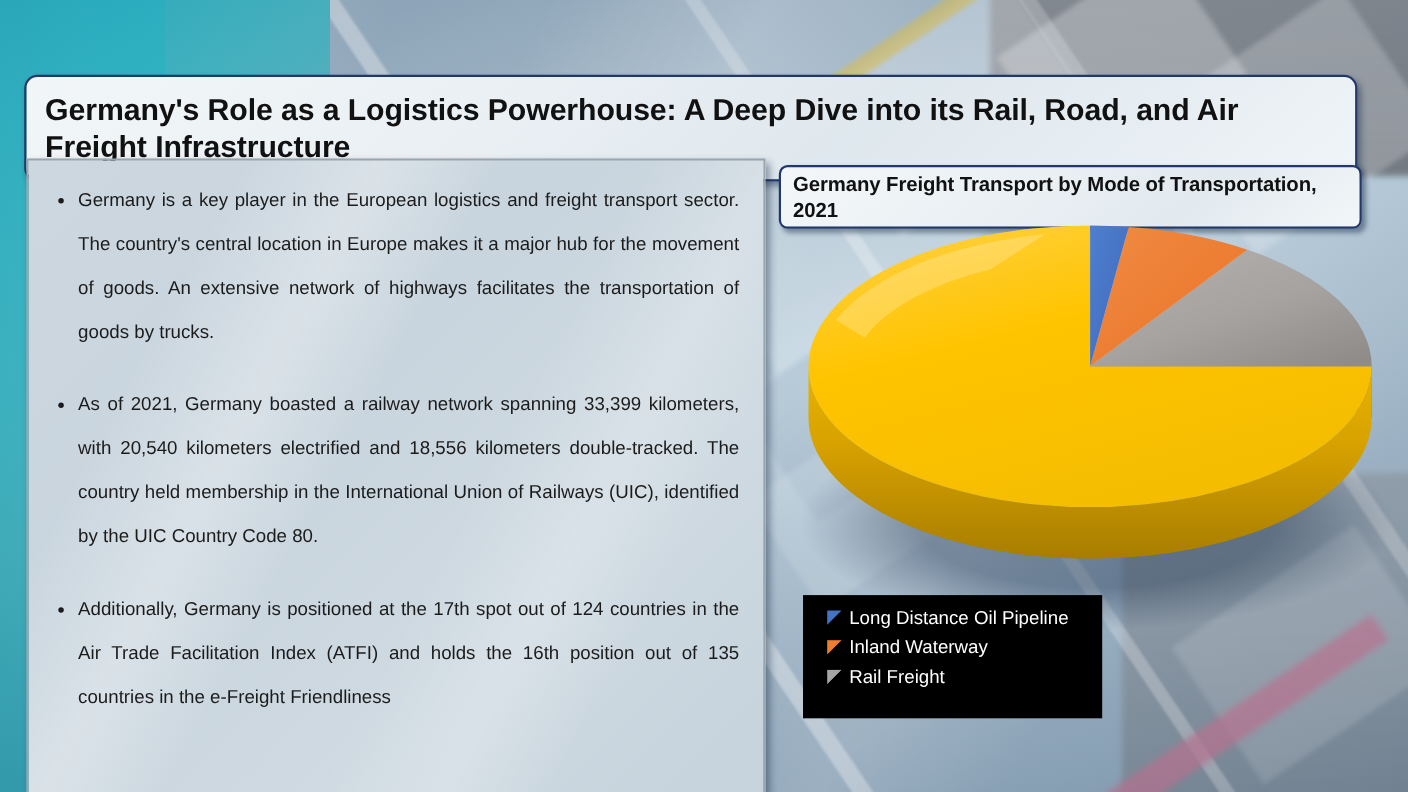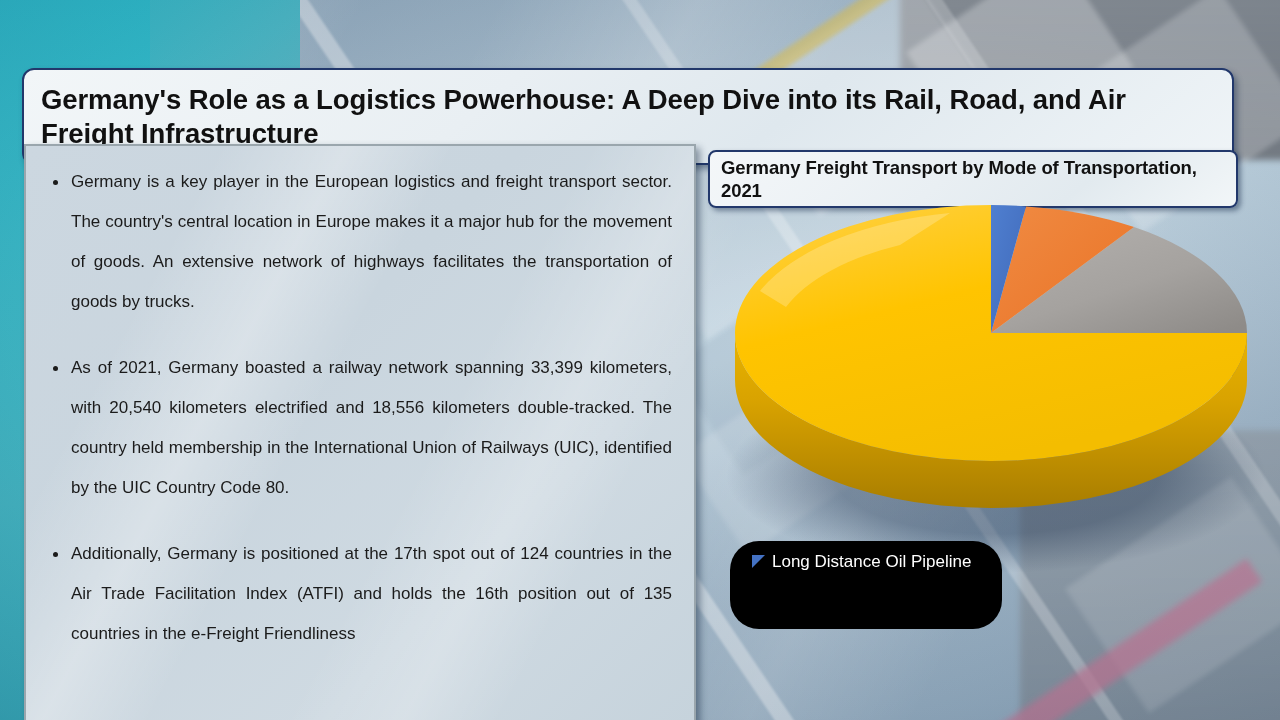--- a/index.html
+++ b/index.html
@@ -91,22 +91,22 @@
     font-size:18.5px;font-weight:bold;color:#111;line-height:1.25;
     padding:0 10px 0 11px;letter-spacing:-0.1px;
   }
 
   
   #pie-wrap{position:absolute;left:700px;top:205px;width:580px;height:360px;}
   #pie-svg{position:absolute;left:0;top:0;overflow:visible;}
 
   
   #legend{
-    position:absolute;left:730px;top:541px;width:272px;height:88px;
-    background:#000;box-sizing:border-box;padding:7px 0 0 22px;border-radius:29px;
+    position:absolute;left:730px;top:541px;width:272px;height:112px;
+    background:#000;box-sizing:border-box;padding:7px 0 0 22px;
   }
   .legend-item{display:flex;align-items:center;height:27px;}
   .legend-swatch{
     width:13px;height:13px;margin-right:7px;flex:0 0 auto;display:block;
   }
   .legend-label{font-size:17px;color:#fff;line-height:1;white-space:nowrap;}
 </style>
 </head>
 <body>
 
@@ -212,13 +212,21 @@
     <ellipse cx="296" cy="128" rx="256" ry="128" fill="none"></ellipse>
     <path d="M 60,86 A 256,128 0 0 1 250,8 L 200,40 A 230,112 0 0 0 86,102 Z" fill="rgba(255,255,255,0.22)"></path>
   </svg>
 </div>
 
 <div id="legend">
   <div class="legend-item">
     <span class="legend-swatch" style="background: linear-gradient(135deg, rgb(68, 114, 196) 0%, rgb(68, 114, 196) 48%, rgba(0, 0, 0, 0.42) 52%, rgba(0, 0, 0, 0.3) 100%);"></span>
     <span class="legend-label">Long Distance Oil Pipeline</span>
   </div>
+  <div class="legend-item">
+    <span class="legend-swatch" style="background: linear-gradient(135deg, rgb(237, 125, 49) 0%, rgb(237, 125, 49) 48%, rgba(0, 0, 0, 0.42) 52%, rgba(0, 0, 0, 0.3) 100%);"></span>
+    <span class="legend-label">Inland Waterway</span>
+  </div>
+  <div class="legend-item">
+    <span class="legend-swatch" style="background: linear-gradient(135deg, rgb(165, 165, 165) 0%, rgb(165, 165, 165) 48%, rgba(0, 0, 0, 0.42) 52%, rgba(0, 0, 0, 0.3) 100%);"></span>
+    <span class="legend-label">Rail Freight</span>
+  </div>
 </div>
 
 </body></html>

